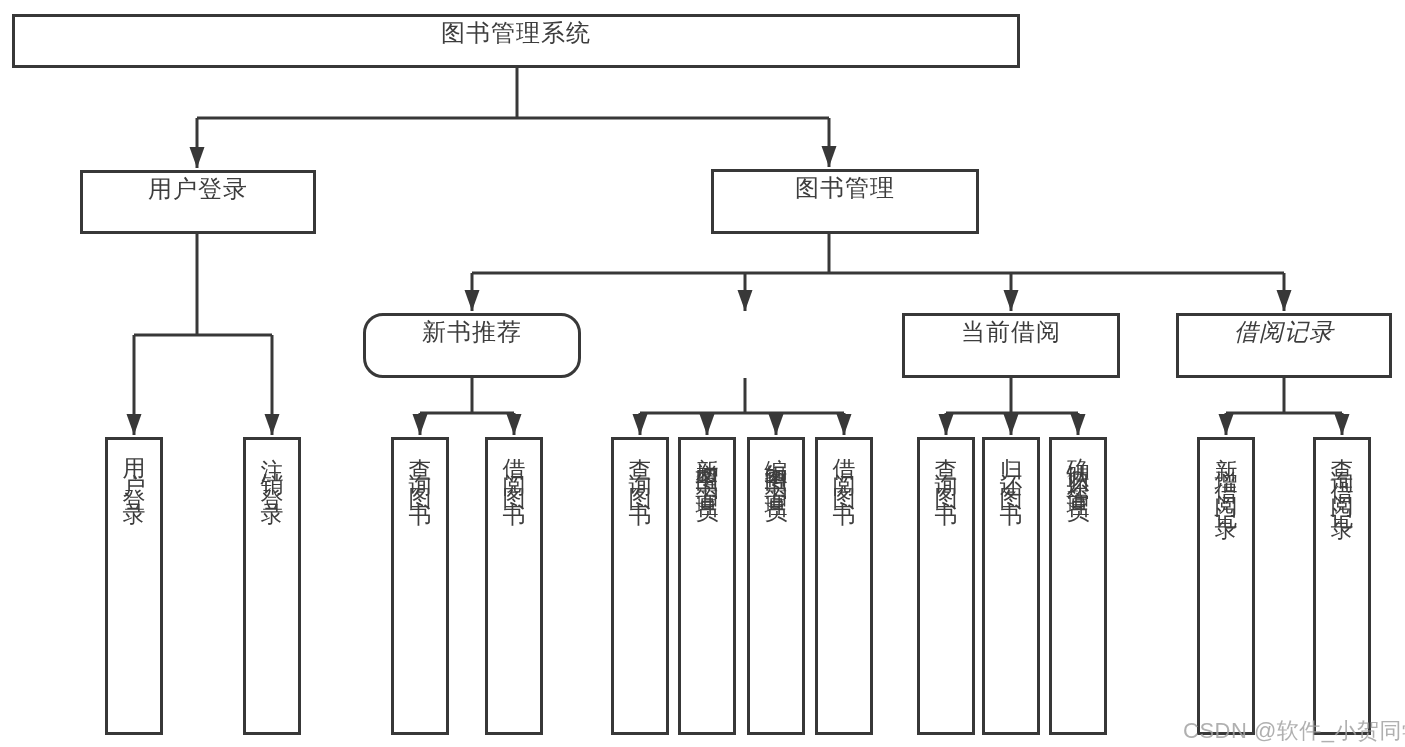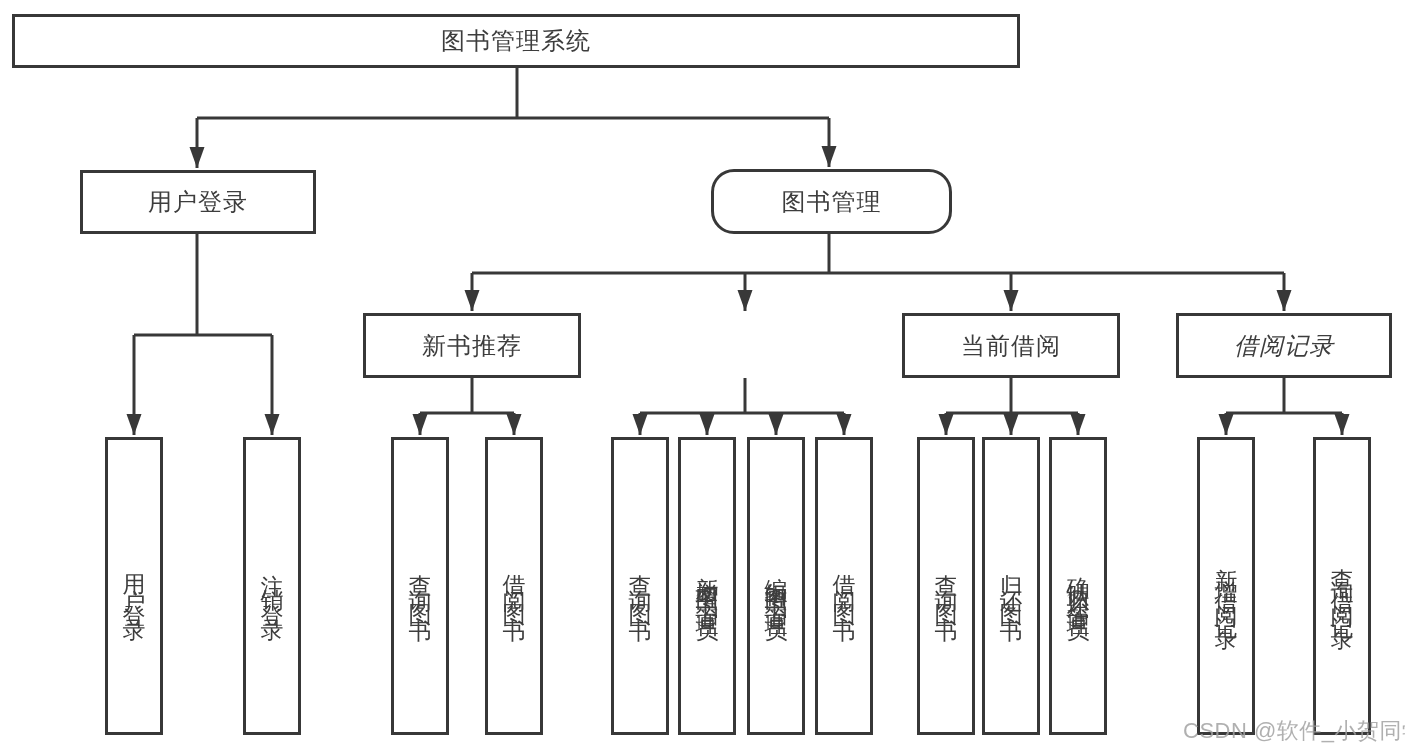--- a/index.html
+++ b/index.html
@@ -9,21 +9,21 @@
     background:#ffffff;
     font-family:"Liberation Sans", sans-serif;
     overflow:hidden;
   }
   .wires{position:absolute;left:0;top:0;width:1405px;height:747px;pointer-events:none;}
   .node{
     position:absolute;
     box-sizing:border-box;
     border:3px solid #383838;
     background:#ffffff;
-    display:flex;align-items:center;justify-content:center;
+    display:flex;align-items:flex-start;justify-content:center;
     color:#3d3d3d;
   }
   .hnode{font-size:24px;letter-spacing:1px;white-space:nowrap;}
   .vnode{font-size:23px;}
   .vtext{
     writing-mode:vertical-rl;
     text-orientation:mixed;
     letter-spacing:15px;
     line-height:1;
     white-space:nowrap;
@@ -100,25 +100,25 @@
     </g>
   </svg>
 
   <div class="node hnode" style="left:12px;top:14px;width:1008px;height:54px;">
     <span>图书管理系统</span>
   </div>
 
   <div class="node hnode" style="left:80px;top:170px;width:236px;height:64px;">
     <span>用户登录</span>
   </div>
-  <div class="node hnode" style="left:711px;top:169px;width:241px;height:65px;border-radius:23px;">
+  <div class="node hnode" style="left:711px;top:169px;width:268px;height:65px;">
     <span>图书管理</span>
   </div>
 
-  <div class="node hnode" style="left:363px;top:313px;width:218px;height:65px;">
+  <div class="node hnode" style="left:363px;top:313px;width:218px;height:65px;border-radius:20px;">
     <span>新书推荐</span>
   </div>
   <div class="node hnode" style="left:902px;top:313px;width:218px;height:65px;">
     <span>当前借阅</span>
   </div>
   <div class="node hnode" style="left:1176px;top:313px;width:216px;height:65px;font-style:italic;">
     <span>借阅记录</span>
   </div>
 
   <div class="node vnode" style="left:105px;top:437px;width:58px;height:298px;">

